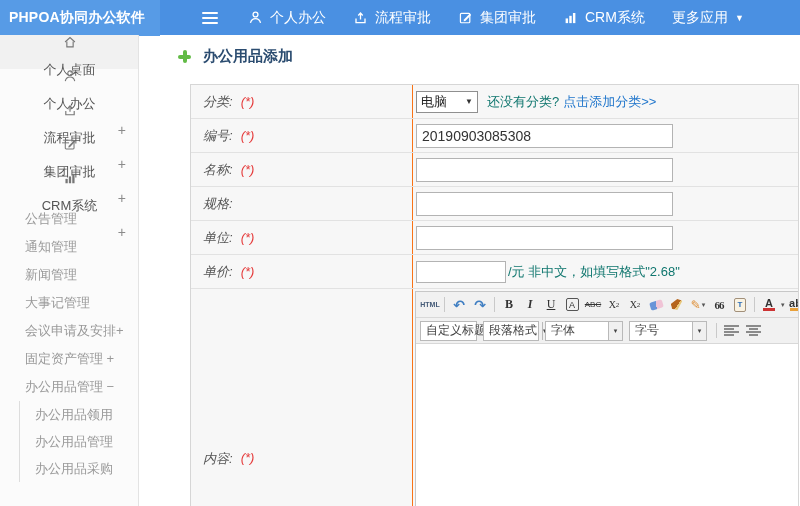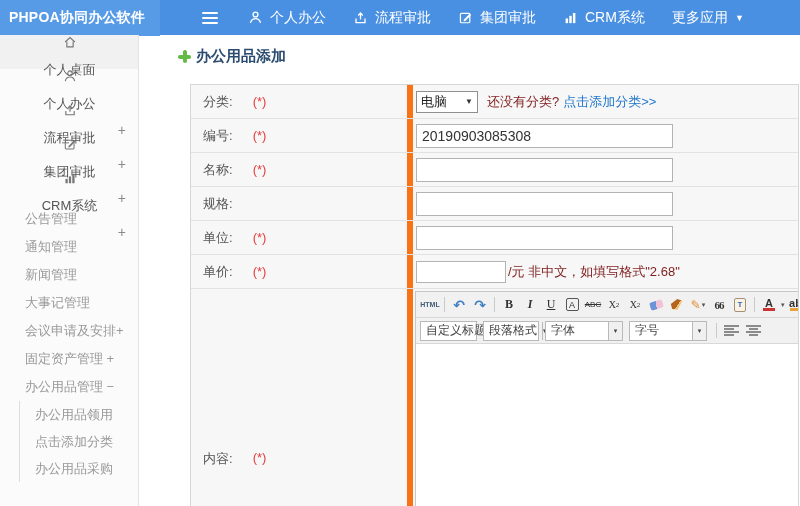--- a/index.html
+++ b/index.html
@@ -31,45 +31,45 @@
   .side-item svg { flex:none; color:#6b6b6b; }
   .side-expand { margin-left:auto; color:#8a8a8a; font-size:14px; }
   .sub-item { height:28px; display:flex; align-items:center; padding-left:25px;
     color:#999; cursor:pointer; white-space:nowrap; }
   .sub2-wrap { margin-left:19px; border-left:1px solid #ddd; }
   .sub2-item { height:27px; display:flex; align-items:center; padding-left:15px;
     color:#999; cursor:pointer; white-space:nowrap; }
 
   
   .page-title { position:absolute; left:178px; top:47px; display:flex;
-    align-items:center; gap:5px; }
+    align-items:center; gap:12px; }
   .plus-icon { position:relative; width:13px; height:13px; }
   .plus-icon:before, .plus-icon:after { content:""; position:absolute; background:#62bb46; border-radius:2px; }
   .plus-icon:before { left:0; top:4.5px; width:13px; height:4px; }
   .plus-icon:after { left:4.5px; top:0; width:4px; height:13px; }
   .page-title h1 { font-size:15px; font-weight:bold; color:#2b4c70; }
 
   .form-table { position:absolute; left:190px; top:84px; width:609px;
     border:1px solid #d6d6d6; border-bottom:none; background:#f7f7f7; }
   .frow { display:flex; border-bottom:1px solid #e2e2e2; height:34px; }
   .frow.tall { height:330px; }
-  .flabel { width:222px; flex:none; display:flex; align-items:center; gap:20px;
-    padding-left:12px; border-right:6px solid #f97316; font-size:13px; color:#555; }
+  .flabel { width:222px; flex:none; display:flex; align-items:center; gap:8px;
+    padding-left:12px; border-right:1px solid #f97316; font-size:13px; color:#555;font-style:italic; }
   .flabel.top { align-items:flex-start; padding-top:161px; }
   .req { color:#e53b3b; }
   .fvalue { flex:1; display:flex; align-items:center; padding-left:3px; overflow:hidden; }
   .fvalue.nopad { padding:2px; align-items:stretch; }
   input.txt { width:257px; height:24px; border:1px solid #b3b3b3; background:#fff;
     font-size:14px; padding:0 5px; color:#333; font-family:inherit; }
   input.txt.small { width:90px; height:22px; }
   .selbox { width:62px; height:22px; border:1px solid #8f8f8f; background:#fff;
     display:flex; align-items:center; justify-content:space-between;
     padding:0 4px; font-size:13px; color:#222; cursor:pointer; }
   .selbox .caret { font-size:8px; color:#333; }
-  .hint { font-size:13px; color:#7f1d1d; margin-left:9px; white-space:nowrap; }
+  .hint { font-size:13px; color:#0f766e; margin-left:9px; white-space:nowrap; }
   .hint-sep { margin-left:2px; }
   a.addlink { font-size:13px; color:#2277cc; text-decoration:none; margin-left:4px; white-space:nowrap; cursor:pointer; }
 
   
   .editor { flex:1; border:1px solid #c7c7c7; background:#fff; display:flex; flex-direction:column; }
   .toolbar { background:#f1f1f1; border-bottom:1px solid #d8d8d8; height:26px;
     display:flex; align-items:center; padding:0 4px; gap:1px; overflow:hidden; flex:none; }
   .tb { min-width:20px; height:20px; display:flex; align-items:center; justify-content:center;
     font-size:12px; color:#333; cursor:pointer; border-radius:2px; }
   .sep { width:1px; height:15px; background:#c9c9c9; margin:0 3px; flex:none; }
@@ -238,21 +238,21 @@
     </div>
   <div class="sub-item">
       <span>办公用品管理 −</span>
     </div>
 
   <div class="sub2-wrap">
     <div class="sub2-item">
         <span>办公用品领用</span>
       </div>
     <div class="sub2-item">
-        <span>点击添加分类</span>
+        <span>办公用品管理</span>
       </div>
     <div class="sub2-item">
         <span>办公用品采购</span>
       </div>
   </div>
 </aside>
 
 <div class="page-title">
   <span class="plus-icon"></span>
   <h1>办公用品添加</h1>

